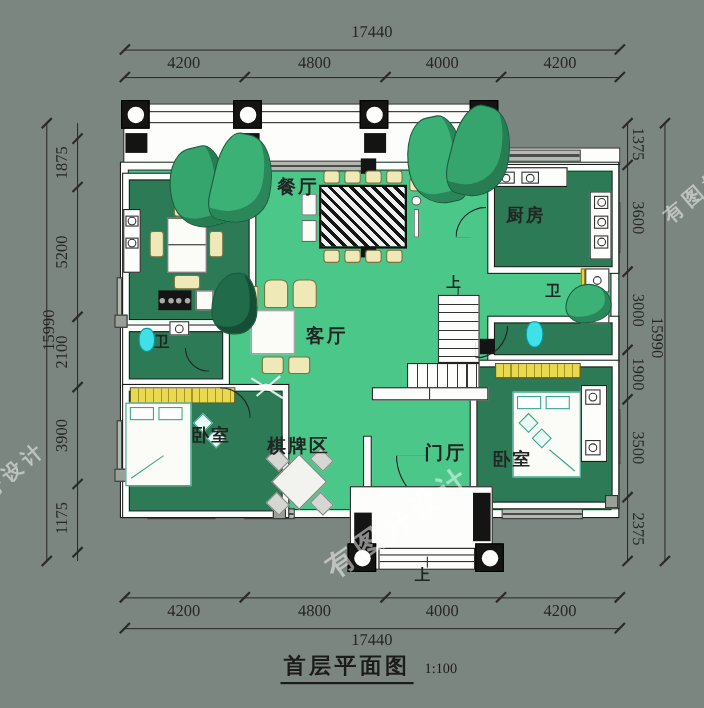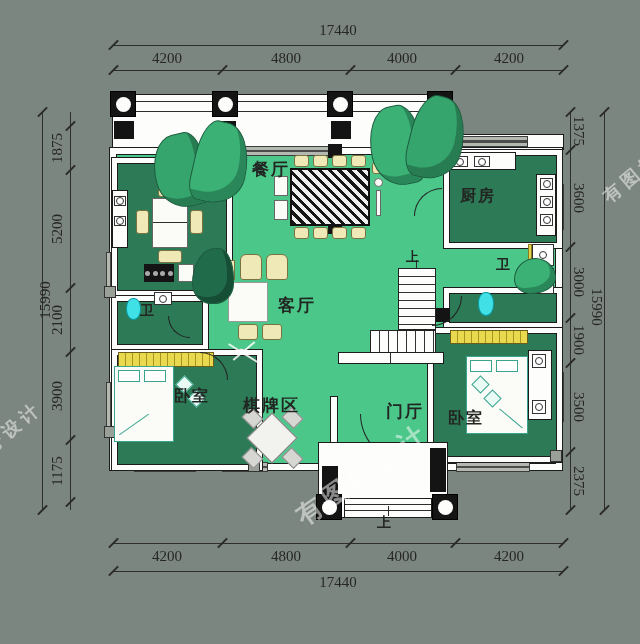--- a/index.html
+++ b/index.html
@@ -329,14 +329,17 @@
   <div class="abs" style="left:226px;top:336px;width:36px;height:36px;">
     <div class="abs" style="left:0;top:16px;width:34px;height:2px;background:rgba(255,255,255,.85);transform:rotate(32deg);"></div>
     <div class="abs" style="left:4px;top:14px;width:28px;height:2px;background:rgba(255,255,255,.85);transform:rotate(-40deg);"></div>
     <div class="abs" style="left:12px;top:13px;width:10px;height:6px;background:rgba(255,255,255,.9);border-radius:50%;transform:rotate(20deg);"></div>
   </div>
 
   <div class="abs wm" style="left:285px;top:457px;font-size:26px;transform:rotate(-35deg);">有图好设计</div>
   <div class="abs wm" style="left:592px;top:150px;font-size:18px;transform:rotate(-40deg);">有图好设计</div>
   <div class="abs wm" style="left:-62px;top:430px;font-size:18px;transform:rotate(-40deg);">有图好设计</div>
 
+  <div class="abs" style="left:255px;top:592px;">
+    <span class="title-text">首层平面图</span><span class="title-scale">1:100</span>
+  </div>
 
 </div>
 
 </body></html>

